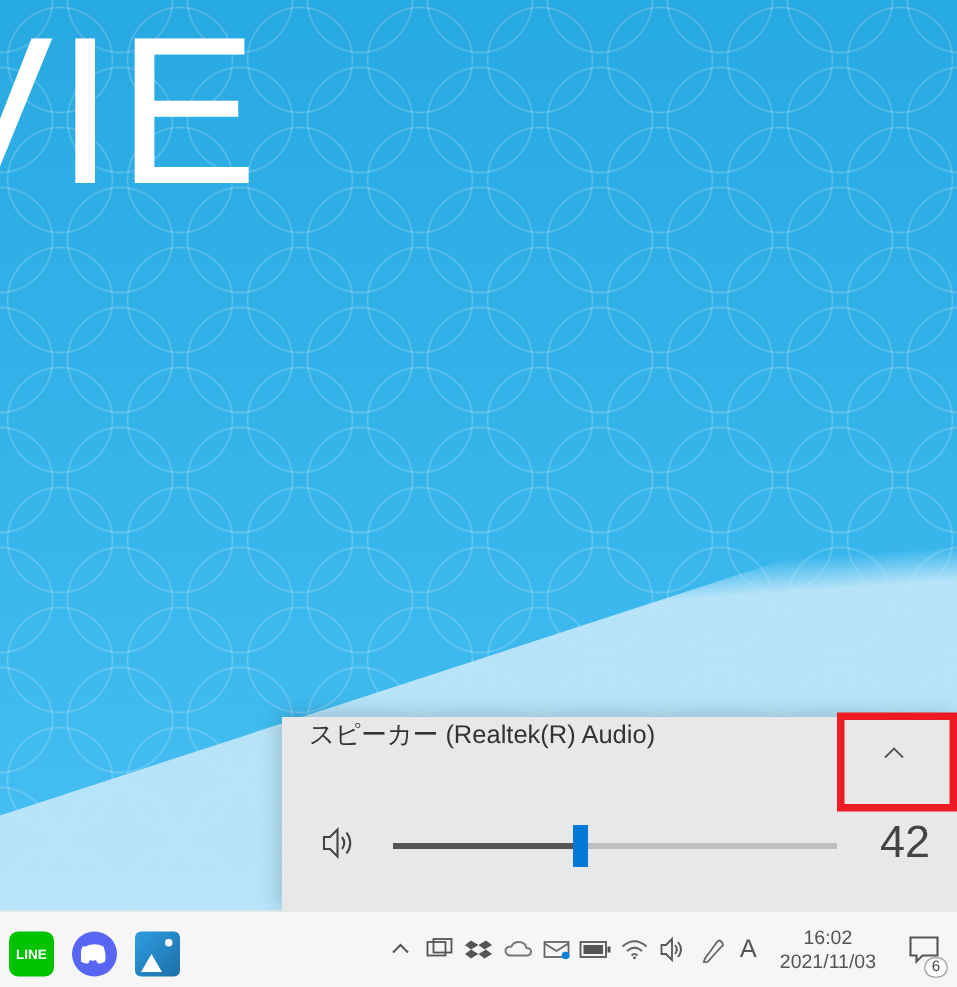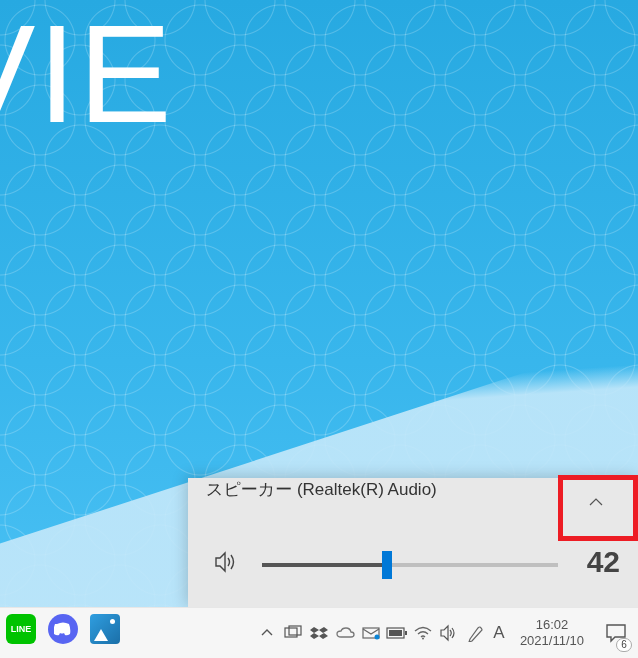--- a/index.html
+++ b/index.html
@@ -15,42 +15,42 @@
 .brand{position:absolute;left:-58px;top:4px;color:#fff;font-weight:200;font-size:140px;letter-spacing:2px;line-height:1;font-family:"Segoe UI Light","Segoe UI",sans-serif}
 
 .band{position:absolute;left:0;right:0;bottom:0;height:520px;
   background:linear-gradient(176deg,rgba(255,255,255,0) 48%,rgba(196,232,250,.9) 52%,rgba(196,232,250,.9) 100%);
   clip-path:polygon(0 78%,100% 38%,100% 100%,0 100%);
 }
 
 
 .taskbar{position:absolute;left:0;right:0;bottom:0;height:50px;background:#f6f6f6;border-top:1px solid rgba(0,0,0,.06);display:flex;align-items:stretch}
 .tb-left{display:flex;align-items:flex-end}
-.tb-task{width:42px;height:44px;margin-top:3px;display:flex;align-items:flex-start;justify-content:center;position:relative}
+.tb-task{width:42px;height:44px;margin-top:3px;display:flex;align-items:center;justify-content:center;position:relative}
 .sp{flex:1}
 .tray{display:flex;align-items:center;color:#555}
 .tray-icon{width:26px;height:50px;display:flex;align-items:center;justify-content:center;cursor:pointer}
 .tray-icon svg{display:block}
 .clock{display:flex;flex-direction:column;align-items:center;justify-content:center;padding:0 10px;height:50px;cursor:pointer;font-size:13px;line-height:16px;color:#555}
 .action-center{width:44px;display:flex;align-items:center;justify-content:center;height:50px;cursor:pointer;position:relative}
 .ac-badge{position:absolute;right:6px;bottom:6px;background:#fff;border:1px solid #aaa;border-radius:8px;font-size:10px;line-height:12px;min-width:14px;text-align:center;color:#444}
 
 
 .vol-popup{position:absolute;right:0;bottom:50px;width:450px;height:130px;background:#e8e8e8;box-shadow:-2px -2px 14px rgba(0,0,0,.18)}
 .vol-header{display:flex;height:54px;padding:0 18px}
 .vol-title{flex:1;font-size:17px;color:#333}
 .vol-expand{width:48px;height:48px;display:flex;align-items:center;justify-content:center;cursor:pointer}
 .red-box{position:absolute;right:0;top:-3px;width:70px;height:56px;border:5px solid #ed1c24;pointer-events:none}
 .vol-row{display:flex;align-items:center;padding:0 18px;height:60px}
 .vol-icon{width:40px;display:flex;align-items:center;justify-content:center;cursor:pointer}
 .vol-slider-wrap{flex:1;padding:0 14px}
 .vol-slider{appearance:none;-webkit-appearance:none;width:100%;height:4px;background:linear-gradient(to right,#555 0%,#555 var(--pct),#bfbfbf var(--pct),#bfbfbf 100%);outline:none}
 .vol-slider::-webkit-slider-thumb{-webkit-appearance:none;appearance:none;width:10px;height:28px;background:#0078d7;border:none;cursor:pointer}
 .vol-slider::-moz-range-thumb{width:10px;height:28px;background:#0078d7;border:none;cursor:pointer}
-.vol-value{width:50px;text-align:right;font-size:30px;color:#444;font-weight:700}
+.vol-value{width:50px;text-align:right;font-size:30px;color:#444;font-weight:400}
 
 
 .ico-line{width:30px;height:30px;border-radius:6px;background:#00c300;display:flex;align-items:center;justify-content:center;color:#fff;font-size:9px;font-weight:700}
 .ico-discord{width:30px;height:30px;border-radius:50%;background:#5865f2;display:flex;align-items:center;justify-content:center}
 .ico-photos{width:30px;height:30px;border-radius:4px;background:linear-gradient(135deg,#2f9ee0,#1b6fa8);position:relative;overflow:hidden}
 .ico-photos::before{content:"";position:absolute;left:4px;bottom:3px;width:0;height:0;border-left:7px solid transparent;border-right:7px solid transparent;border-bottom:12px solid #fff}
 .ico-photos::after{content:"";position:absolute;right:5px;top:5px;width:5px;height:5px;background:#fff;border-radius:50%}
 </style>
 </head>
 <body>
@@ -160,21 +160,21 @@
     <div class="tray-icon">
       <svg width="16" height="18" viewBox="0 0 16 18">
             <path d="M3 15 l8 -11 q2 -2 3 0 q2 2 0 3 l-9 10 l-3 1z" fill="none" stroke="#666" stroke-width="1.2"></path>
           </svg>
     </div>
     <div class="tray-icon" style="width:22px;font-size:17px;color:#555">
       <span>A</span>
     </div>
     <div class="clock">
       <div>16:02</div>
-      <div>2021/11/10</div>
+      <div>2021/11/03</div>
     </div>
     <div class="action-center">
       <svg width="22" height="20" viewBox="0 0 22 20">
             <path d="M2 2 h18 v12 h-10 l-4 4 v-4 h-4 z" fill="none" stroke="#555" stroke-width="1.4"></path>
           </svg>
       <div class="ac-badge">6</div>
     </div>
   </div>
 </div>
 

